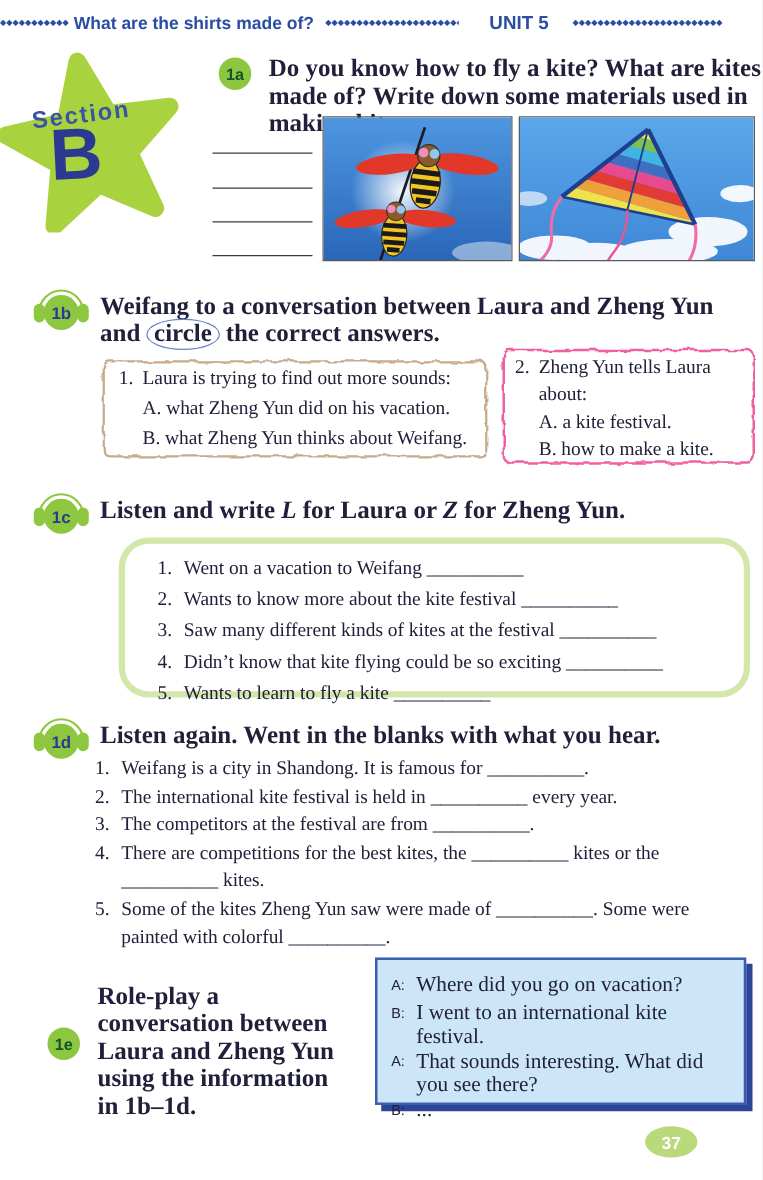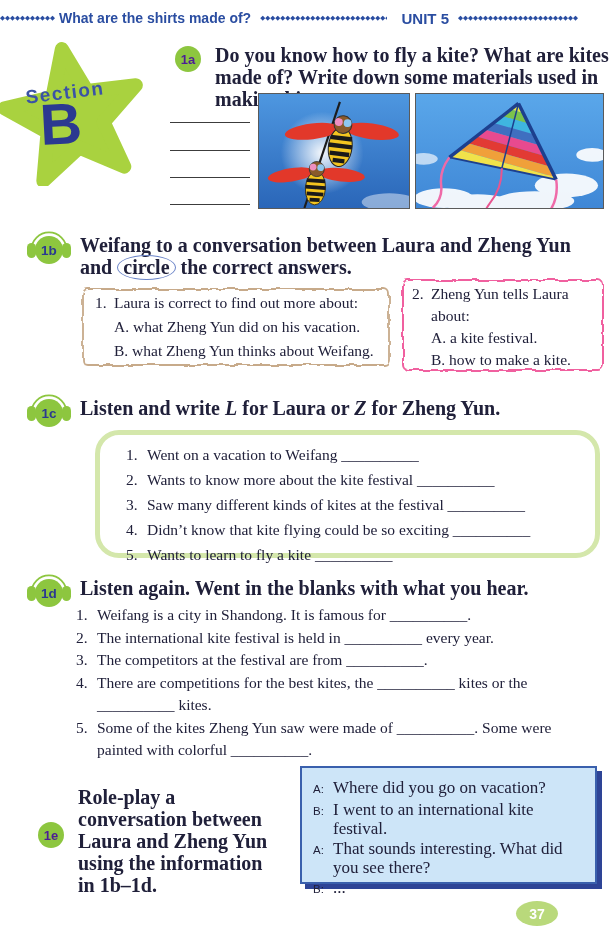--- a/index.html
+++ b/index.html
@@ -9,33 +9,33 @@
   
   .header{position:absolute;top:9px;left:0;right:0;height:18px;display:flex;align-items:center;}
   .dots{font-family:"DejaVu Sans",sans-serif;color:#2a4da1;font-size:6.5px;letter-spacing:0;
         white-space:nowrap;overflow:hidden;line-height:18px;}
   .dots-left{flex:none;max-width:66px;}
   .dots-mid{flex:1;margin:0 5px;}
   .dots-right{flex:none;width:152px;}
   .h-title{color:#2a4da1;font-family:"Liberation Sans",sans-serif;font-size:14px;font-weight:bold;
            white-space:nowrap;margin:0 4px;}
   .h-unit{color:#2a4da1;font-family:"Liberation Sans",sans-serif;font-size:15px;font-weight:bold;
-          white-space:nowrap;margin:0 9px;}
+          white-space:nowrap;margin:0 19px;}
 
   
   .star-wrap{position:absolute;left:0;top:36px;width:150px;height:162px;}
   .star-word{position:absolute;left:8px;top:46px;width:114px;text-align:center;
              font-family:"Liberation Sans",sans-serif;font-weight:bold;font-size:19px;
              color:#3b53a5;transform:rotate(-7deg);letter-spacing:1.5px;}
   .star-letter{position:absolute;left:40px;top:58px;font-family:"Liberation Sans",sans-serif;
                font-weight:bold;font-size:58px;line-height:60px;color:#2b3990;transform:rotate(-3deg);}
 
   
   .badge{position:absolute;width:26px;height:26px;border-radius:50%;background:#8dc63f;
-         color:#4c1d95;font-family:"Liberation Sans",sans-serif;font-weight:bold;font-size:13px;
+         color:#14532d;font-family:"Liberation Sans",sans-serif;font-weight:bold;font-size:13px;
          display:flex;align-items:center;justify-content:center;}
   .hbadge{position:absolute;width:46px;height:38px;}
 
   
   .instr{position:absolute;font-weight:bold;font-size:20px;line-height:22px;color:#20203a;}
   .oval{border:1.5px solid #6b84c8;border-radius:50%;padding:0 5px 1px 5px;}
   .it{font-style:italic;}
 
   
   .wline{position:absolute;left:170px;width:80px;height:0;border-bottom:1.5px solid #3c3c3c;}
@@ -213,21 +213,21 @@
     <span>Weifang to a conversation between Laura and Zheng Yun and </span><span class="oval">circle</span><span> the correct answers.</span>
   </div>
 
   <div class="wbox" style="left:79px;top:285px;width:314px;height:84px;">
     <svg class="frame" width="314" height="84">
       <rect x="4" y="4" width="306" height="76" rx="5" fill="none" stroke="#c7aa8a" stroke-width="1.8" filter="url(#squiggle)"></rect>
     </svg>
     <div class="content" style="left:16px;top:6px;width:288px;">
       <div class="qrow">
         <span class="qnum">1.</span>
-        <span>Laura is correct to find out more about:</span>
+        <span>Laura is trying to find out more sounds:</span>
       </div>
       <div class="opts">
         <div>A. what Zheng Yun did on his vacation.</div>
         <div>B. what Zheng Yun thinks about Weifang.</div>
       </div>
     </div>
   </div>
 
   <div class="wbox" style="left:399px;top:276px;width:208px;height:98px;">
     <svg class="frame" width="208" height="98">

